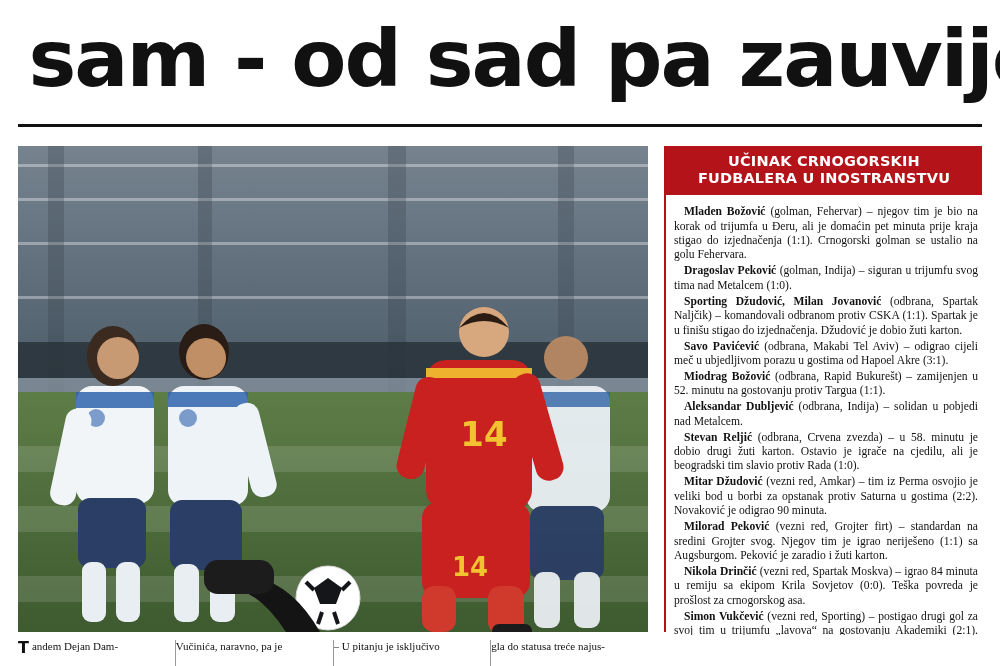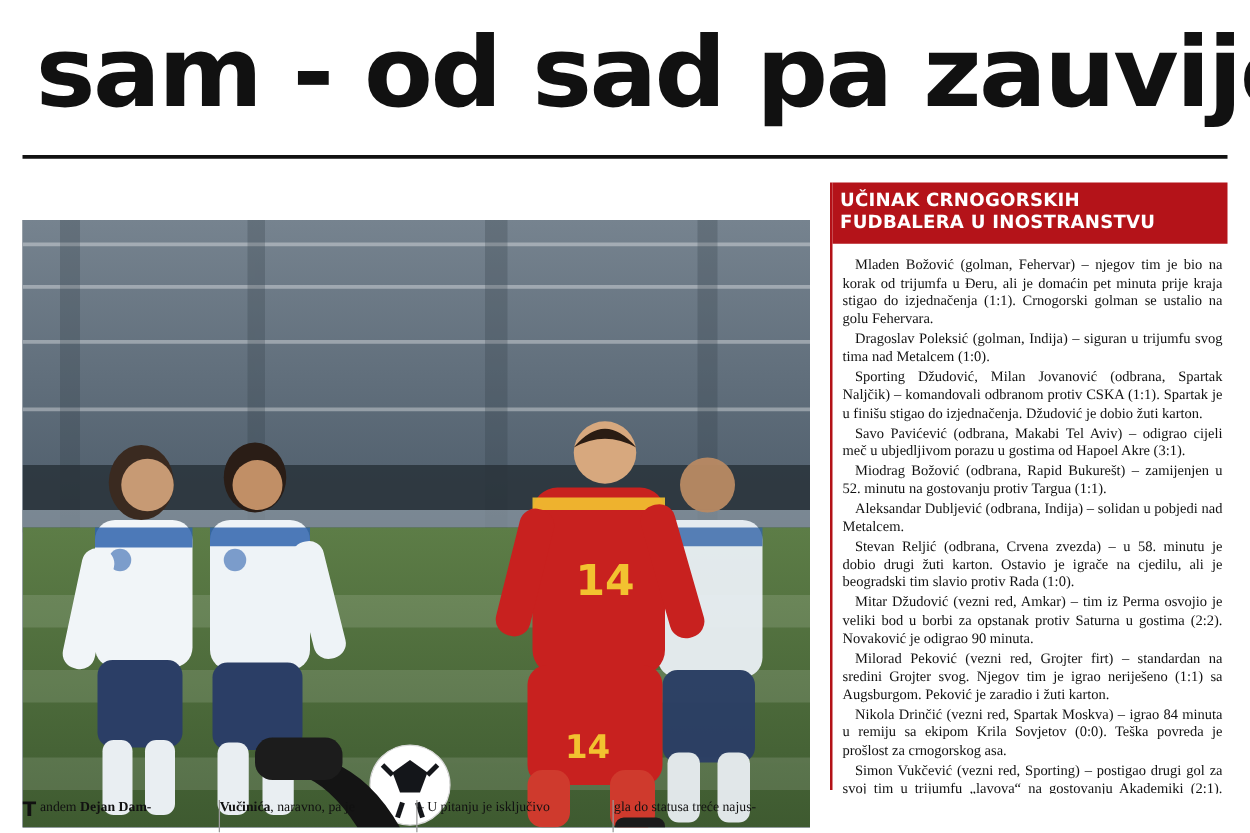--- a/index.html
+++ b/index.html
@@ -53,57 +53,56 @@
 
   
   .photo {
     position: absolute;
     left: 18px;
     top: 146px;
     width: 630px;
     height: 486px;
     overflow: hidden;
     background: #3b4a5a;
-    margin-top: 30px;
   }
   .photo svg { display:block; }
 
   
   .sidebox {
     position: absolute;
     left: 664px;
     top: 146px;
     width: 318px;
     height: 486px;
     border-left: 2px solid #b31117;
     box-sizing: border-box;
   }
   .sidebox-header {
     background: #b41319;
     color: #fff;
-    text-align: left;
+    text-align: center;
     padding: 7px 6px 8px 6px;
     font-family: "DejaVu Sans", sans-serif;
     font-weight: 700;
     font-size: 14.5px;
     line-height: 1.18;
     letter-spacing: .2px;
   }
   .sidebox-body {
     padding: 10px 4px 0 8px;
     font-family: "Liberation Serif", serif;
     font-size: 11.6px;
     line-height: 1.245;
     text-align: justify;
     color: #111;
     height: 430px;
     overflow: hidden;
   }
   .entry { margin: 0 0 1.5px 0; text-indent: 10px; }
-  .entry b { font-weight: 400; }
+  .entry b { font-weight: 700; }
 
   
   .bottom-strip {
     position: absolute;
     left: 18px;
     top: 640px;
     width: 630px;
     height: 26px;
     display: flex;
     font-size: 11px;
@@ -119,21 +118,21 @@
   }
   .bcol:last-child { border-right: none; }
   .dropcap {
     float: left;
     font-family: "DejaVu Sans", sans-serif;
     font-weight: 700;
     font-size: 16px;
     line-height: 14px;
     margin: 1px 3px 0 0;
   }
-  .bcol b { font-weight: 700; text-align: right; }
+  .bcol b { font-weight: 400; text-align: right; }
 
   .bottom-right {
     position: absolute;
     left: 664px;
     top: 640px;
     width: 318px;
     height: 26px;
     font-size: 11.4px;
     line-height: 1.2;
     padding-left: 8px;
@@ -252,21 +251,21 @@
     </svg>
   </div>
 
   <div class="sidebox">
     <div class="sidebox-header">
       <div>UČINAK CRNOGORSKIH</div>
       <div>FUDBALERA U INOSTRANSTVU</div>
     </div>
     <div class="sidebox-body" id="entries">
         <p class="entry"><b>Mladen Božović</b><span> (golman, Fehervar) – njegov tim je bio na korak od trijumfa u Đeru, ali je domaćin pet minuta prije kraja stigao do izjednačenja (1:1). Crnogorski golman se ustalio na golu Fehervara.</span></p>
-        <p class="entry"><b>Dragoslav Poleksić</b><span> (golman, Indija) – siguran u trijumfu svog tima nad Metalcem (1:0).</span></p>
+        <p class="entry"><b>Dragoslav Peković</b><span> (golman, Indija) – siguran u trijumfu svog tima nad Metalcem (1:0).</span></p>
         <p class="entry"><b>Sporting Džudović, Milan Jovanović</b><span> (odbrana, Spartak Naljčik) – komandovali odbranom protiv CSKA (1:1). Spartak je u finišu stigao do izjednačenja. Džudović je dobio žuti karton.</span></p>
         <p class="entry"><b>Savo Pavićević</b><span> (odbrana, Makabi Tel Aviv) – odigrao cijeli meč u ubjedljivom porazu u gostima od Hapoel Akre (3:1).</span></p>
         <p class="entry"><b>Miodrag Božović</b><span> (odbrana, Rapid Bukurešt) – zamijenjen u 52. minutu na gostovanju protiv Targua (1:1).</span></p>
         <p class="entry"><b>Aleksandar Dubljević</b><span> (odbrana, Indija) – solidan u pobjedi nad Metalcem.</span></p>
         <p class="entry"><b>Stevan Reljić</b><span> (odbrana, Crvena zvezda) – u 58. minutu je dobio drugi žuti karton. Ostavio je igrače na cjedilu, ali je beogradski tim slavio protiv Rada (1:0).</span></p>
         <p class="entry"><b>Mitar Džudović</b><span> (vezni red, Amkar) – tim iz Perma osvojio je veliki bod u borbi za opstanak protiv Saturna u gostima (2:2). Novaković je odigrao 90 minuta.</span></p>
         <p class="entry"><b>Milorad Peković</b><span> (vezni red, Grojter firt) – standardan na sredini Grojter svog. Njegov tim je igrao neriješeno (1:1) sa Augsburgom. Peković je zaradio i žuti karton.</span></p>
         <p class="entry"><b>Nikola Drinčić</b><span> (vezni red, Spartak Moskva) – igrao 84 minuta u remiju sa ekipom Krila Sovjetov (0:0). Teška povreda je prošlost za crnogorskog asa.</span></p>
         <p class="entry"><b>Simon Vukčević</b><span> (vezni red, Sporting) – postigao drugi gol za svoj tim u trijumfu „lavova“ na gostovanju Akademiki (2:1). Zamijenjen 12 minuta prije kraja.</span></p>
       </div>

